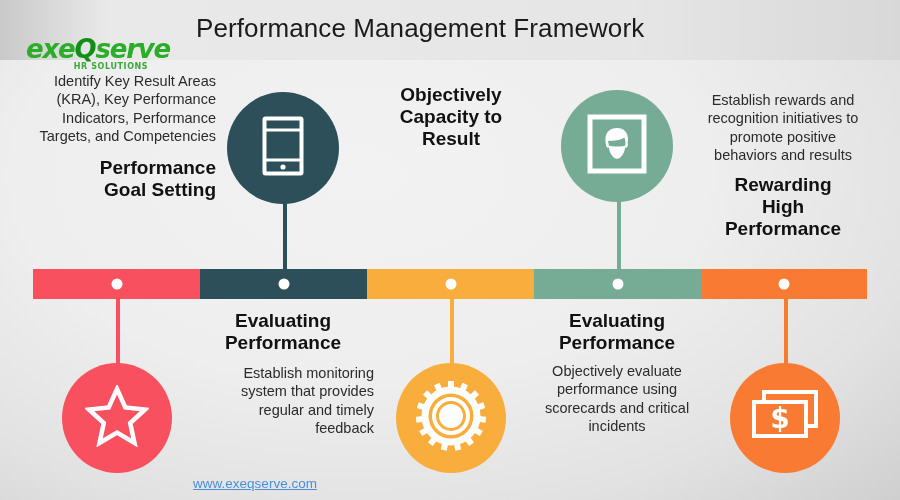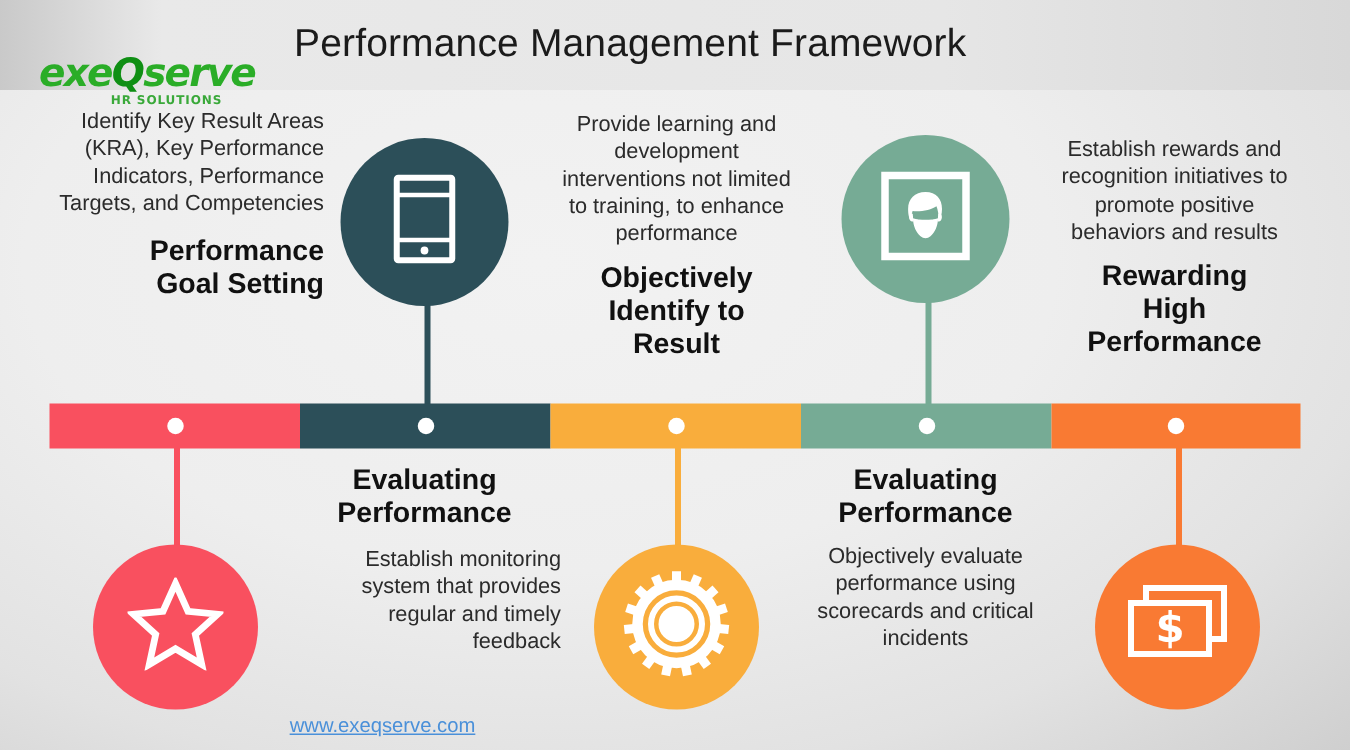--- a/index.html
+++ b/index.html
@@ -263,24 +263,23 @@
 
   <div class="col-text t-center" style="left:192px; top:310px; width:182px;">
     <div class="headline">
       <div>Evaluating</div>
       <div>Performance</div>
     </div>
     <div class="desc t-left" style="margin-top:10px; padding-left:8px;">Establish monitoring system that provides regular and timely feedback</div>
   </div>
 
   <div class="col-text t-center" style="left:368px; top:74px; width:166px;">
-    <div class="desc">Provide learning and development interventions not limited to training, to enhance performance</div>
     <div class="headline" style="margin-top:10px;">
       <div>Objectively</div>
-      <div>Identify to</div>
+      <div>Capacity to</div>
       <div>Result</div>
     </div>
   </div>
 
   <div class="col-text t-center" style="left:527px; top:310px; width:180px;">
     <div class="headline">
       <div>Evaluating</div>
       <div>Performance</div>
     </div>
     <div class="desc" style="margin-top:8px;">Objectively evaluate performance using scorecards and critical incidents</div>

